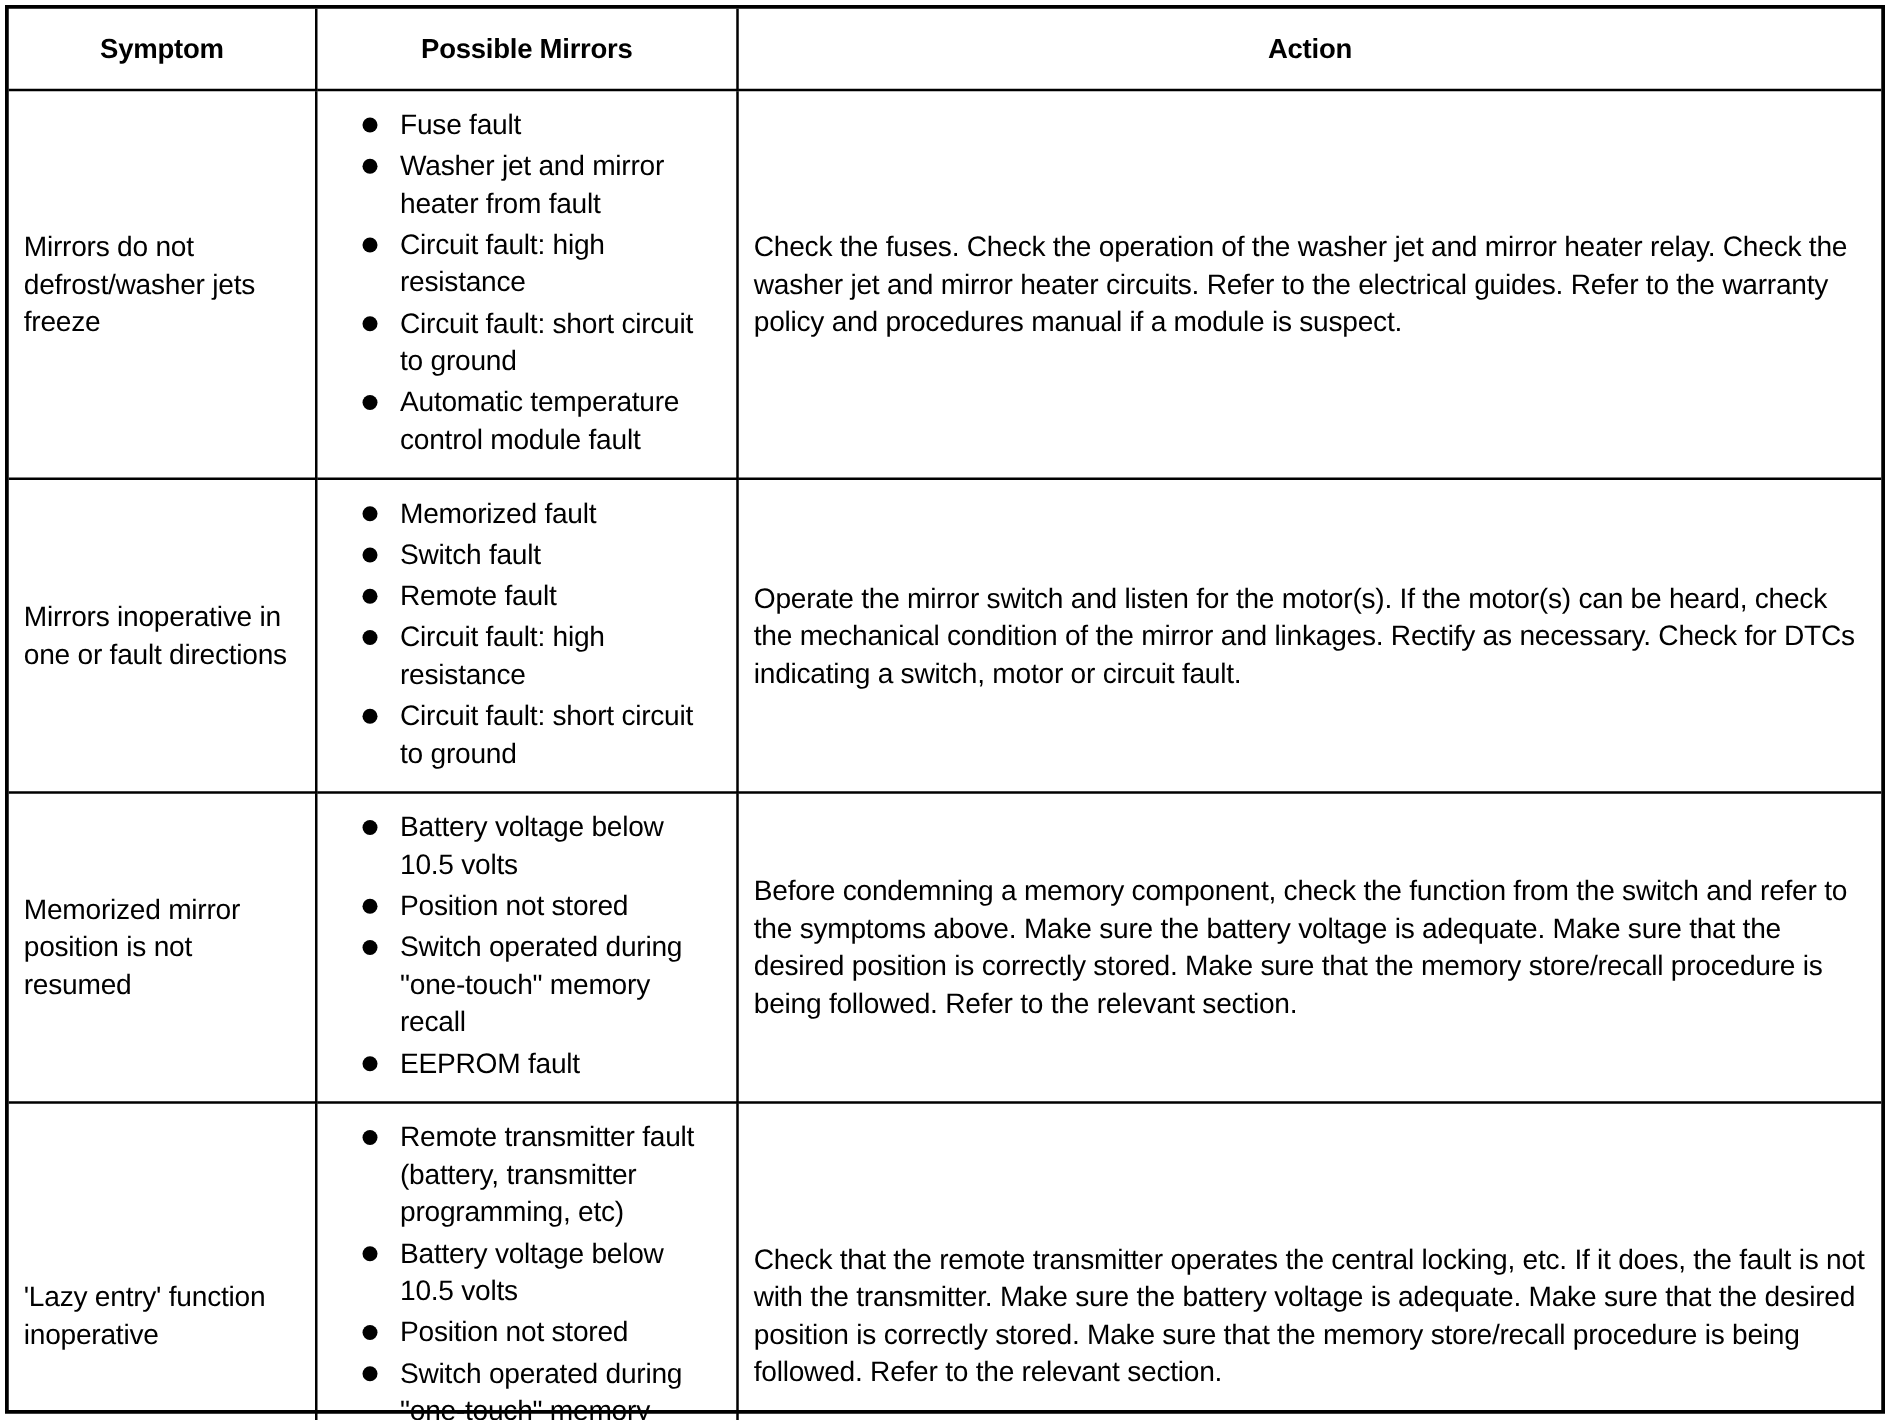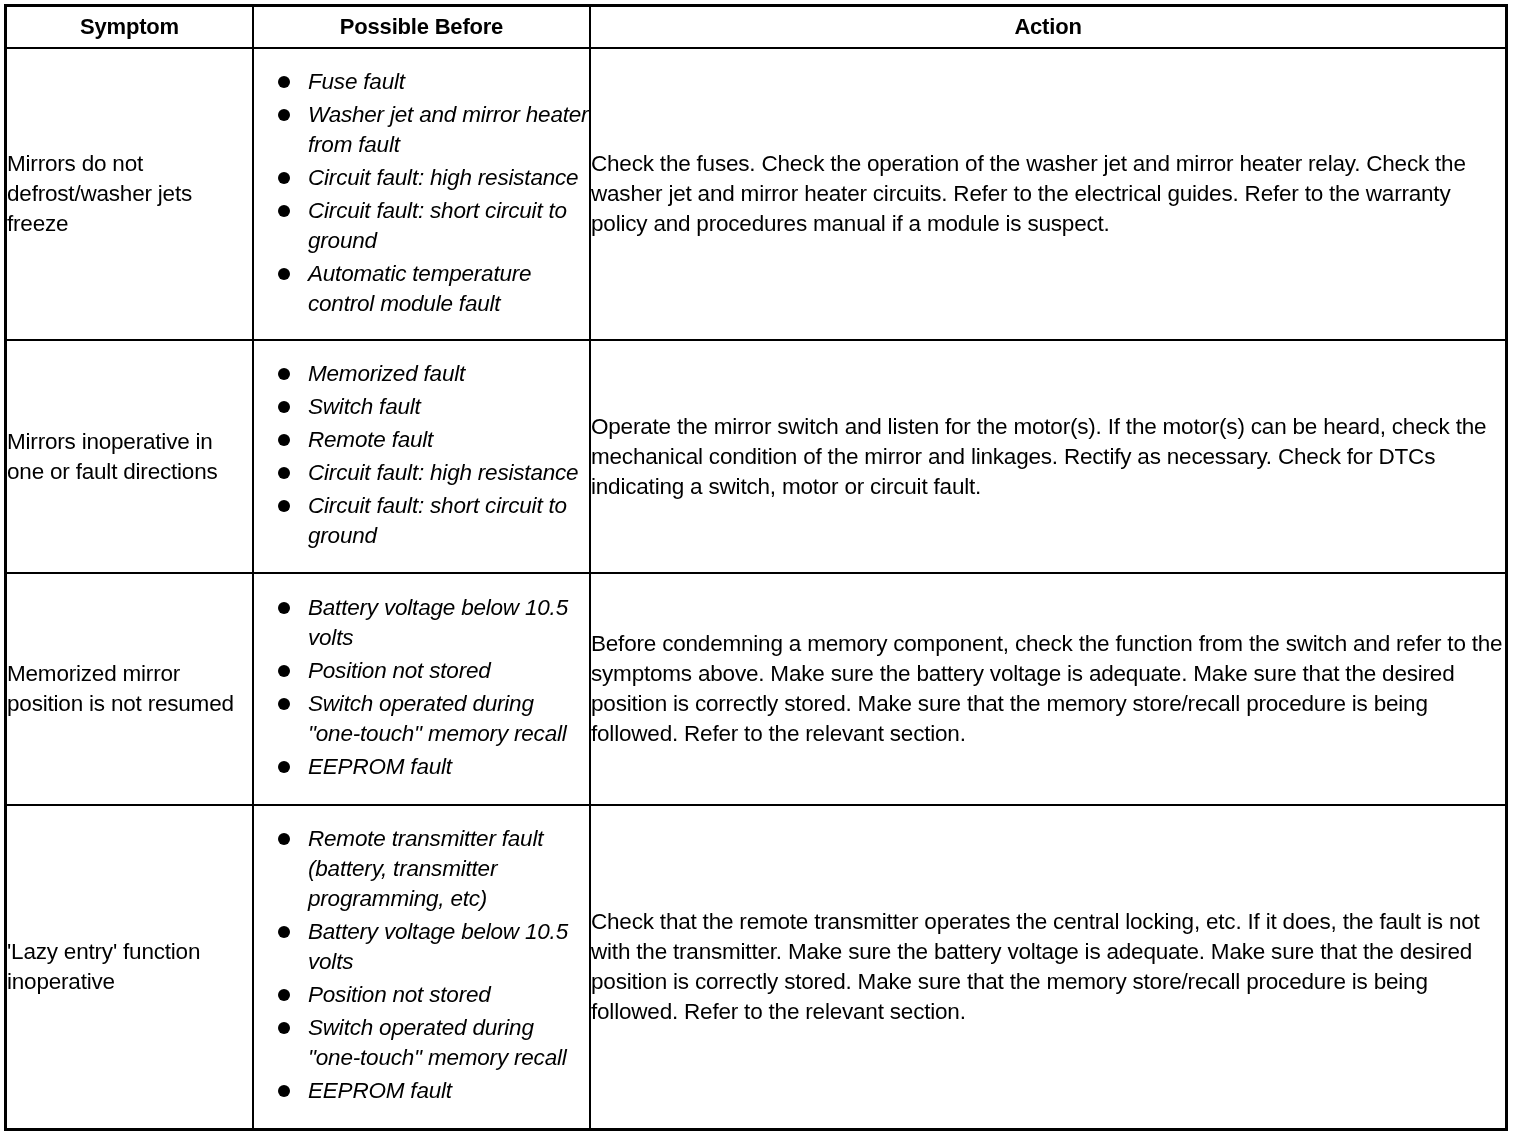--- a/index.html
+++ b/index.html
@@ -25,21 +25,21 @@
       border: 3px solid #000000;
     }
     table.ts {
       border-collapse: collapse;
       width: 100%;
       height: 100%;
       table-layout: fixed;
     }
     table.ts th, table.ts td {
       border: 2px solid #000000;
-      padding: 0;
+      padding: 12px;
       vertical-align: middle;
       font-size: 22.5px;
       line-height: 30px;
       letter-spacing: -0.2px;
     }
     table.ts tr:first-child th { border-top: none; }
     table.ts tr:last-child td { border-bottom: none; }
     table.ts th:first-child, table.ts td:first-child { border-left: none; }
     table.ts th:last-child, table.ts td:last-child { border-right: none; margin-top: 31px; }
 
@@ -67,21 +67,20 @@
     }
     ul.cause-list {
       list-style: none;
       margin: 0;
       padding: 0;
     }
     ul.cause-list li {
       position: relative;
       padding-left: 54px;
       margin: 0 0 3px 0;
-      font-style: italic;
     }
     ul.cause-list li .bullet {
       position: absolute;
       left: 24px;
       top: 9px;
       width: 12px;
       height: 12px;
       border-radius: 50%;
       background: #000000;
     }
@@ -96,21 +95,21 @@
 <div class="sheet">
   <table class="ts">
     <colgroup>
       <col class="c1">
       <col class="c2">
       <col class="c3">
     </colgroup>
     <tbody>
         <tr>
       <th>Symptom</th>
-      <th>Possible Before</th>
+      <th>Possible Mirrors</th>
       <th>Action</th>
     </tr>
 
     <tr class="r1">
       <td class="symptom">Mirrors do not defrost/washer jets freeze</td>
       <td class="causes">
         <ul class="cause-list">
           <li><span class="bullet"></span><span>Fuse fault</span></li>
           <li><span class="bullet"></span><span>Washer jet and mirror heater from fault</span></li>
           <li><span class="bullet"></span><span>Circuit fault: high resistance</span></li>

